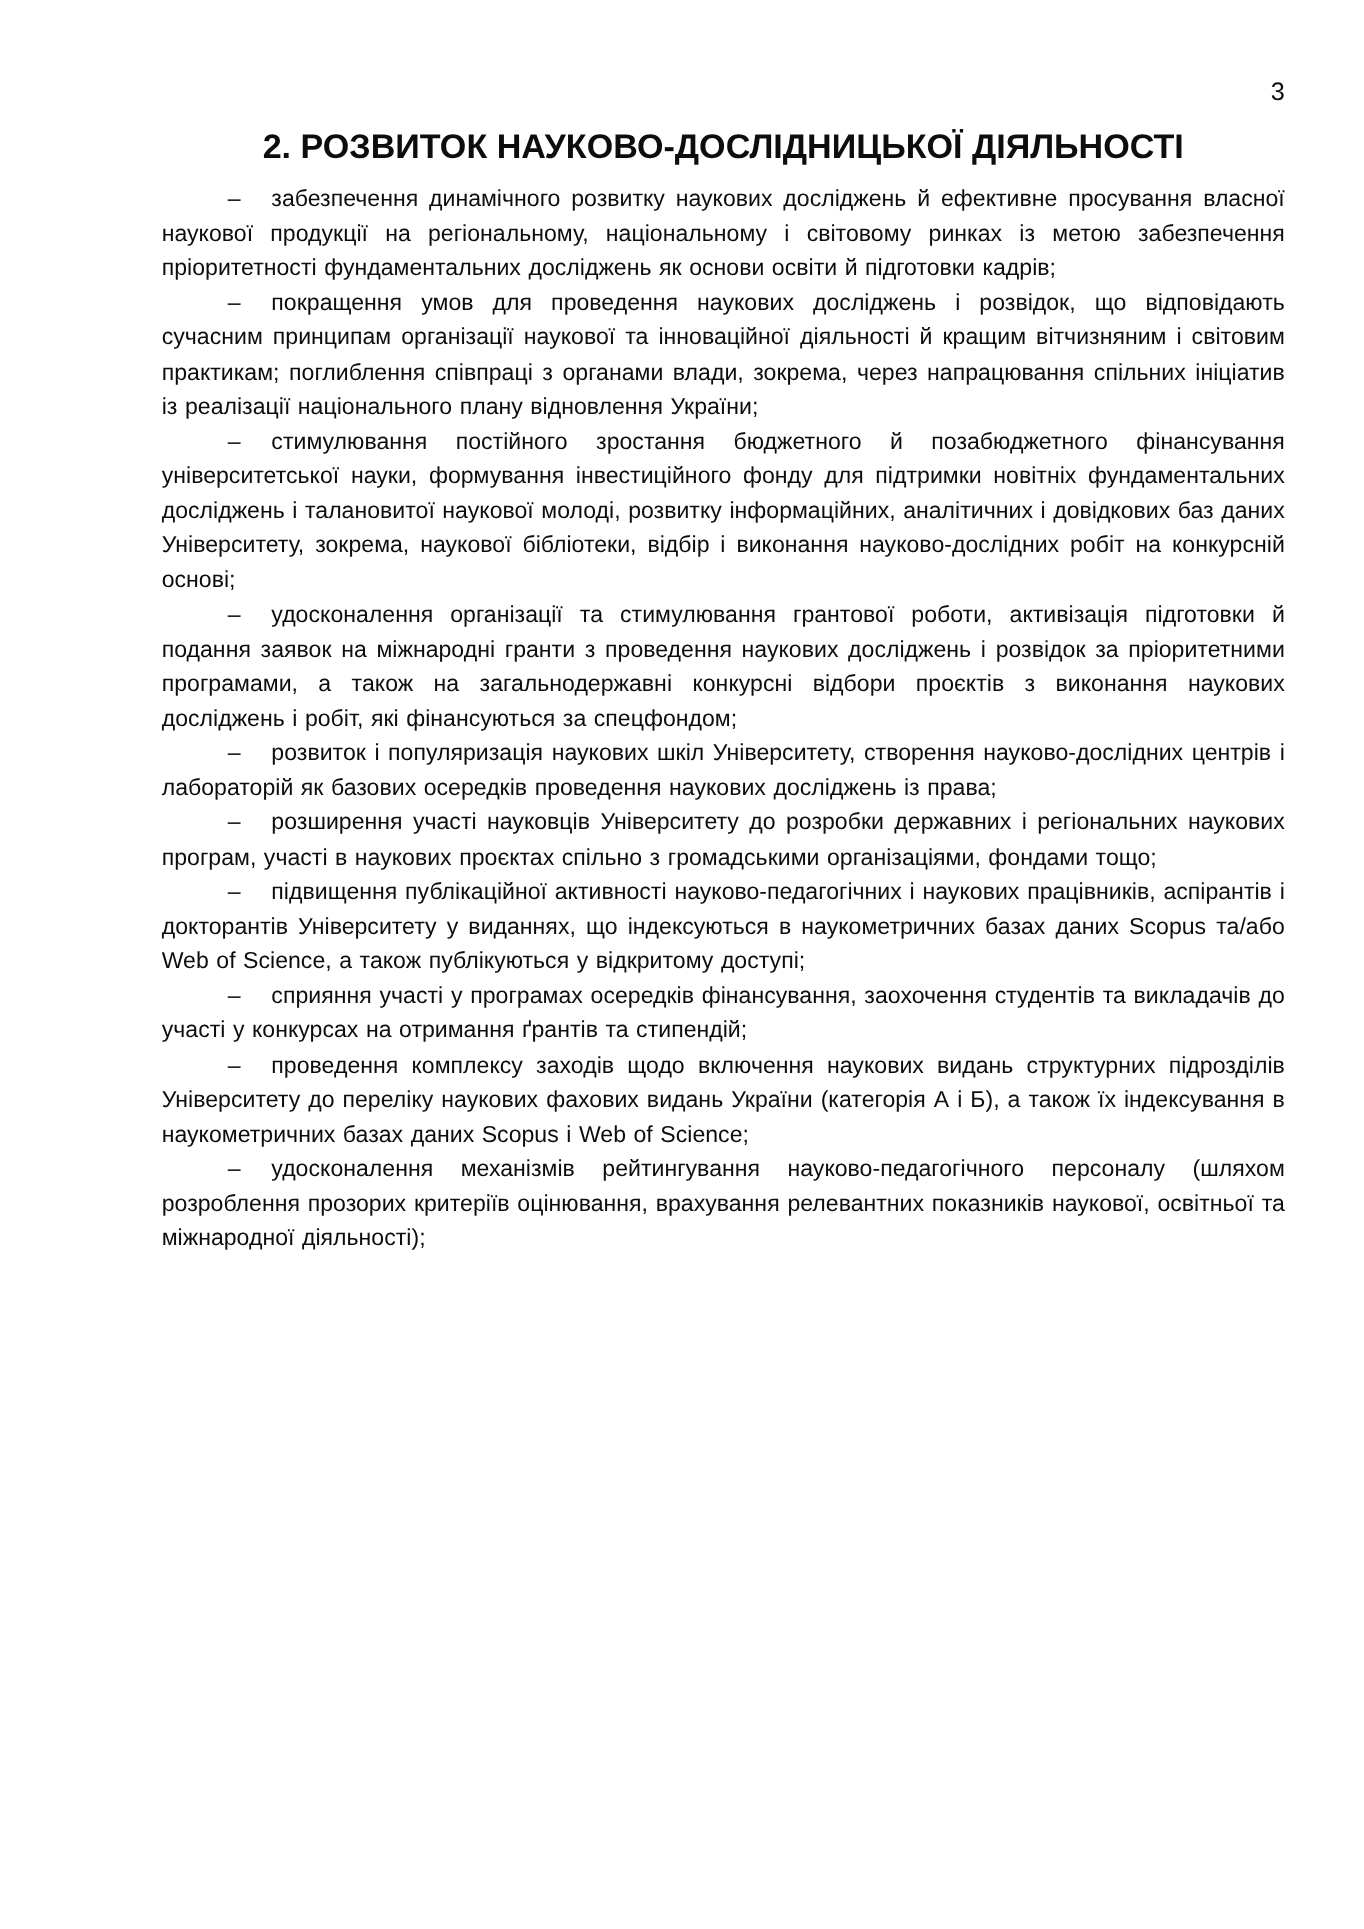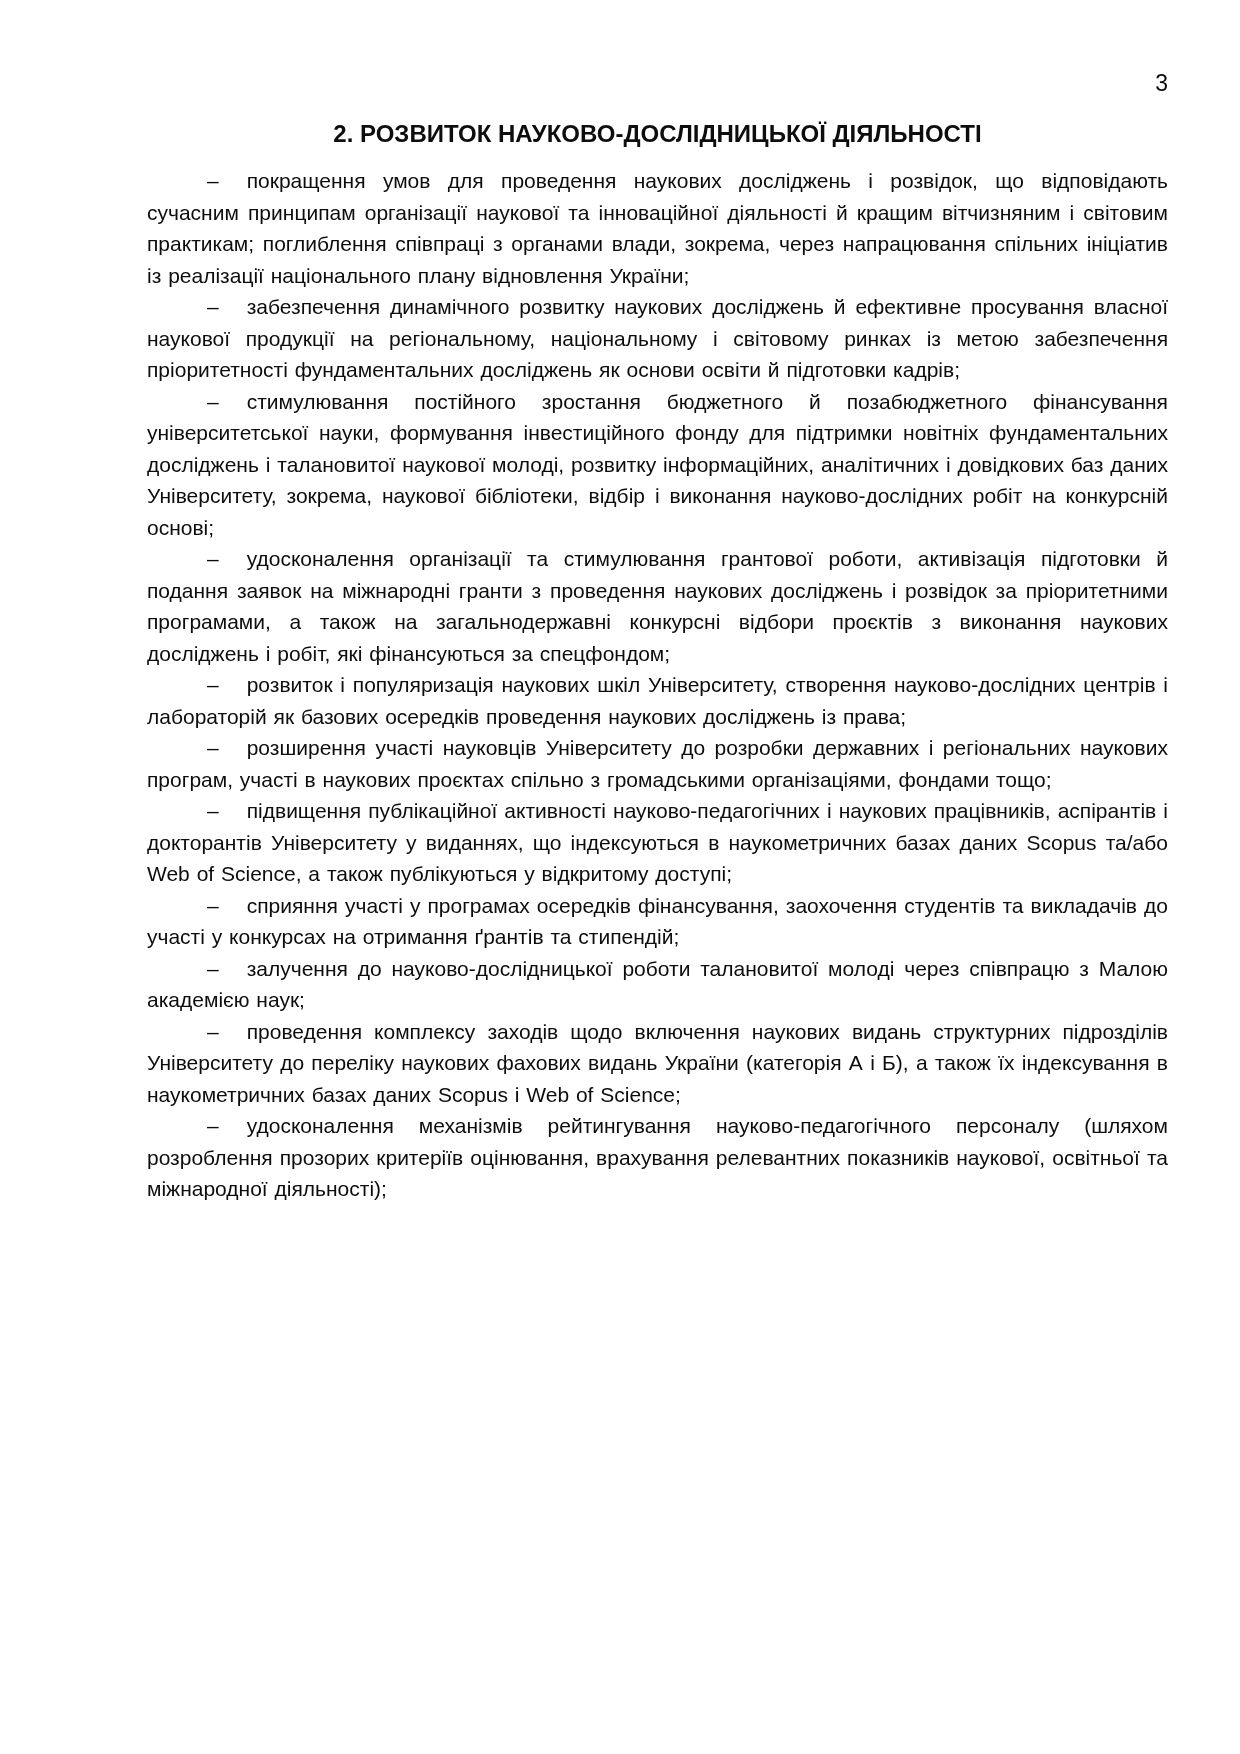--- a/index.html
+++ b/index.html
@@ -27,21 +27,21 @@
     line-height: 31px;
     color: #0d0d0d;
   }
   .content {
     position: absolute;
     left: 147px;
     top: 118px;
     width: 1021px;
   }
   .doc-title {
-    font-size: 24px;
+    font-size: 31px;
     font-weight: bold;
     text-align: center;
     margin: 0 0 16px 0;
     line-height: 31px;
     letter-spacing: 0px;
   }
   .para {
     margin: 0;
     font-size: 21px;
     line-height: 31.5px;
@@ -57,39 +57,38 @@
 <body>
 
 <div class="page">
 
   <div class="page-number">3</div>
 
   <div class="content">
 
     <h1 class="doc-title">2. РОЗВИТОК НАУКОВО-ДОСЛІДНИЦЬКОЇ ДІЯЛЬНОСТІ</h1>
 
+    <p class="para"><span class="dash">–</span><span>забезпечення динамічного розвитку наукових досліджень й ефективне просування власної наукової продукції на регіональному, національному і світовому ринках із метою забезпечення пріоритетності фундаментальних досліджень як основи освіти й підготовки кадрів;</span></p>
+
     <p class="para"><span class="dash">–</span><span>покращення умов для проведення наукових досліджень і розвідок, що відповідають сучасним принципам організації наукової та інноваційної діяльності й кращим вітчизняним і світовим практикам; поглиблення співпраці з органами влади, зокрема, через напрацювання спільних ініціатив із реалізації національного плану відновлення України;</span></p>
-
-    <p class="para"><span class="dash">–</span><span>забезпечення динамічного розвитку наукових досліджень й ефективне просування власної наукової продукції на регіональному, національному і світовому ринках із метою забезпечення пріоритетності фундаментальних досліджень як основи освіти й підготовки кадрів;</span></p>
 
     <p class="para"><span class="dash">–</span><span>стимулювання постійного зростання бюджетного й позабюджетного фінансування університетської науки, формування інвестиційного фонду для підтримки новітніх фундаментальних досліджень і талановитої наукової молоді, розвитку інформаційних, аналітичних і довідкових баз даних Університету, зокрема, наукової бібліотеки, відбір і виконання науково-дослідних робіт на конкурсній основі;</span></p>
 
     <p class="para"><span class="dash">–</span><span>удосконалення організації та стимулювання грантової роботи, активізація підготовки й подання заявок на міжнародні гранти з проведення наукових досліджень і розвідок за пріоритетними програмами, а також на загальнодержавні конкурсні відбори проєктів з виконання наукових досліджень і робіт, які фінансуються за спецфондом;</span></p>
 
     <p class="para"><span class="dash">–</span><span>розвиток і популяризація наукових шкіл Університету, створення науково-дослідних центрів і лабораторій як базових осередків проведення наукових досліджень із права;</span></p>
 
 
     <p class="para"><span class="dash">–</span><span>розширення участі науковців Університету до розробки державних і регіональних наукових програм, участі в наукових проєктах спільно з громадськими організаціями, фондами тощо;</span></p>
 
 
     <p class="para"><span class="dash">–</span><span>підвищення публікаційної активності науково-педагогічних і наукових працівників, аспірантів і докторантів Університету у виданнях, що індексуються в наукометричних базах даних Scopus та/або Web of Science, а також публікуються у відкритому доступі;</span></p>
 
     <p class="para"><span class="dash">–</span><span>сприяння участі у програмах осередків фінансування, заохочення студентів та викладачів до участі у конкурсах на отримання ґрантів та стипендій;</span></p>
 
 
-    <p class="para"><span class="dash">–</span><span>залучення до науково-дослідницької роботи талановитої молоді через співпрацю з Малою академією наук;</span></p>
 
     <p class="para"><span class="dash">–</span><span>проведення комплексу заходів щодо включення наукових видань структурних підрозділів Університету до переліку наукових фахових видань України (категорія А і Б), а також їх індексування в наукометричних базах даних Scopus і Web of Science;</span></p>
 
     <p class="para"><span class="dash">–</span><span>удосконалення механізмів рейтингування науково-педагогічного персоналу (шляхом розроблення прозорих критеріїв оцінювання, врахування релевантних показників наукової, освітньої та міжнародної діяльності);</span></p>
 
   </div>
 </div>
 
 </body></html>

